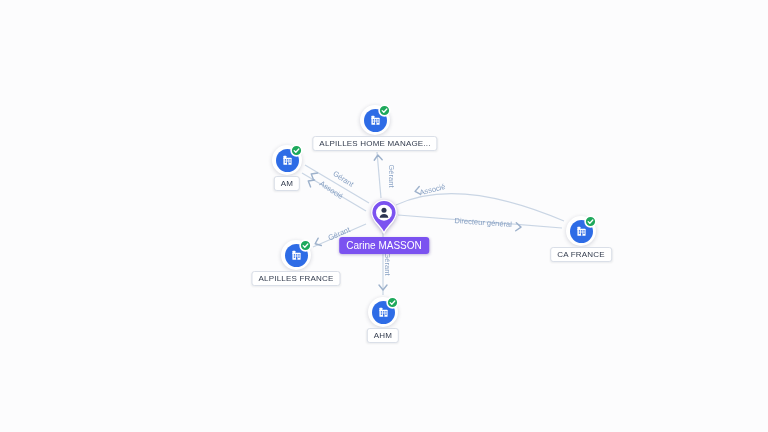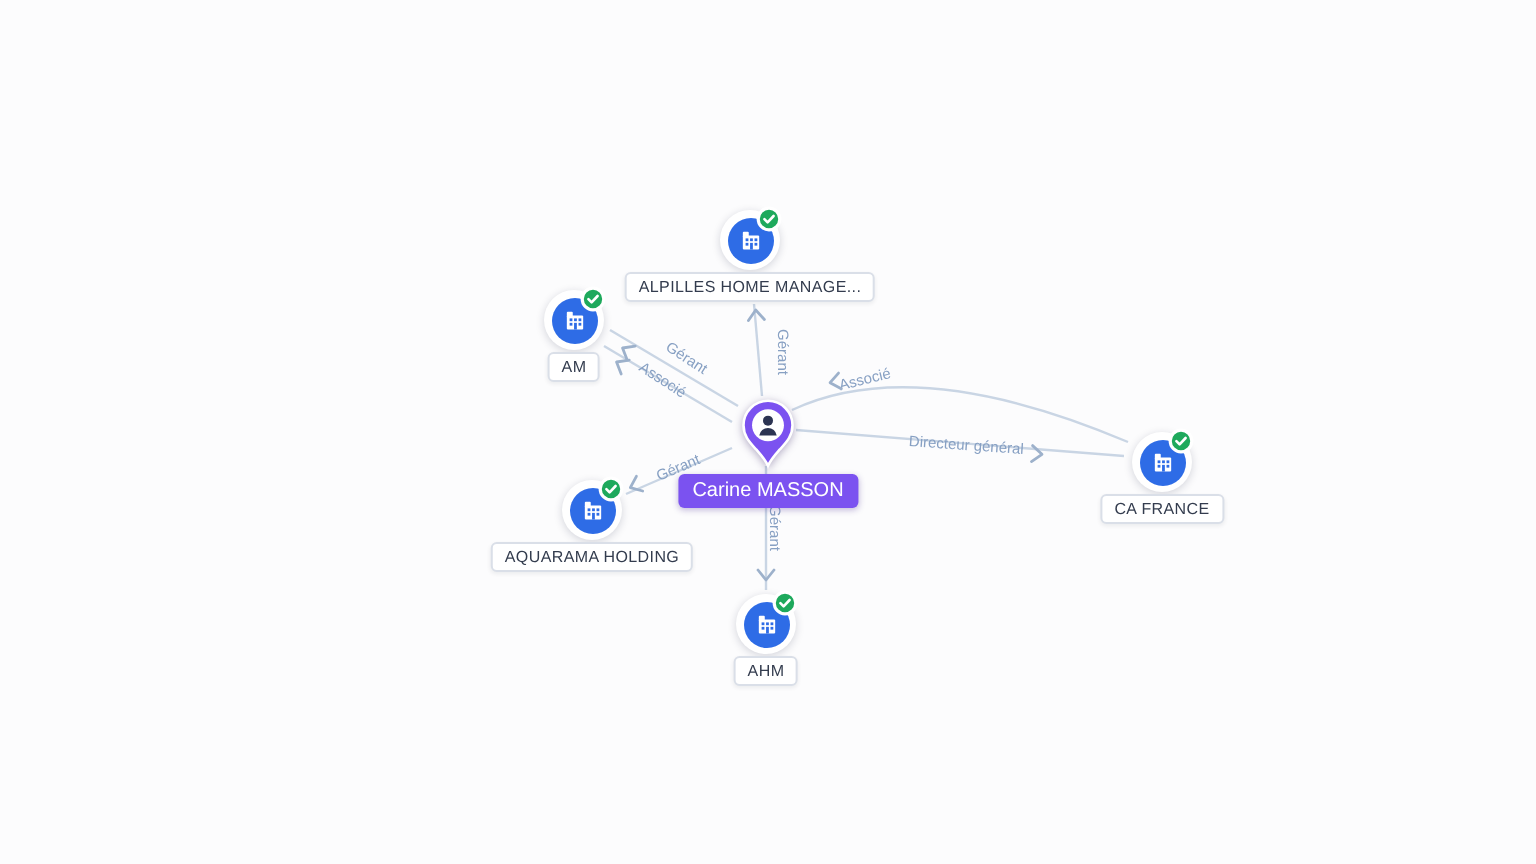--- a/index.html
+++ b/index.html
@@ -115,21 +115,21 @@
                 <rect x="8.9" y="8" width="1.5" height="1.5"></rect>
                 <rect x="6.5" y="8" width="1.5" height="3.6"></rect>
               </g>
             </svg>
           </div>
         </div>
         <div class="badge"><svg viewBox="0 0 13 13" width="13" height="13">
             <circle cx="6.5" cy="6.5" r="5.4" fill="var(--badge-green,#1ea95c)" stroke="#fff" stroke-width="1.6"></circle>
             <path d="M4.2 6.6 L5.8 8.2 L8.8 5" stroke="#fff" stroke-width="1.3" fill="none" stroke-linecap="round" stroke-linejoin="round"></path>
           </svg></div>
-        <div class="tag">AQUARAMA HOLDING</div>
+        <div class="tag">ALPILLES FRANCE</div>
       </div>
       <div class="node" style="left: 383px; top: 312px;">
         <div class="ring">
           <div class="disc">
             <svg viewBox="0 0 14 14" width="13" height="13">
               <rect x="2.6" y="4" width="8.8" height="7.6" rx="0.6" fill="#fff"></rect>
               <rect x="2.6" y="2" width="3.2" height="3" rx="0.5" fill="#fff"></rect>
               <g fill="var(--company-blue,#2e6ce6)">
                 <rect x="4.1" y="5.6" width="1.5" height="1.5"></rect>
                 <rect x="6.5" y="5.6" width="1.5" height="1.5"></rect>

